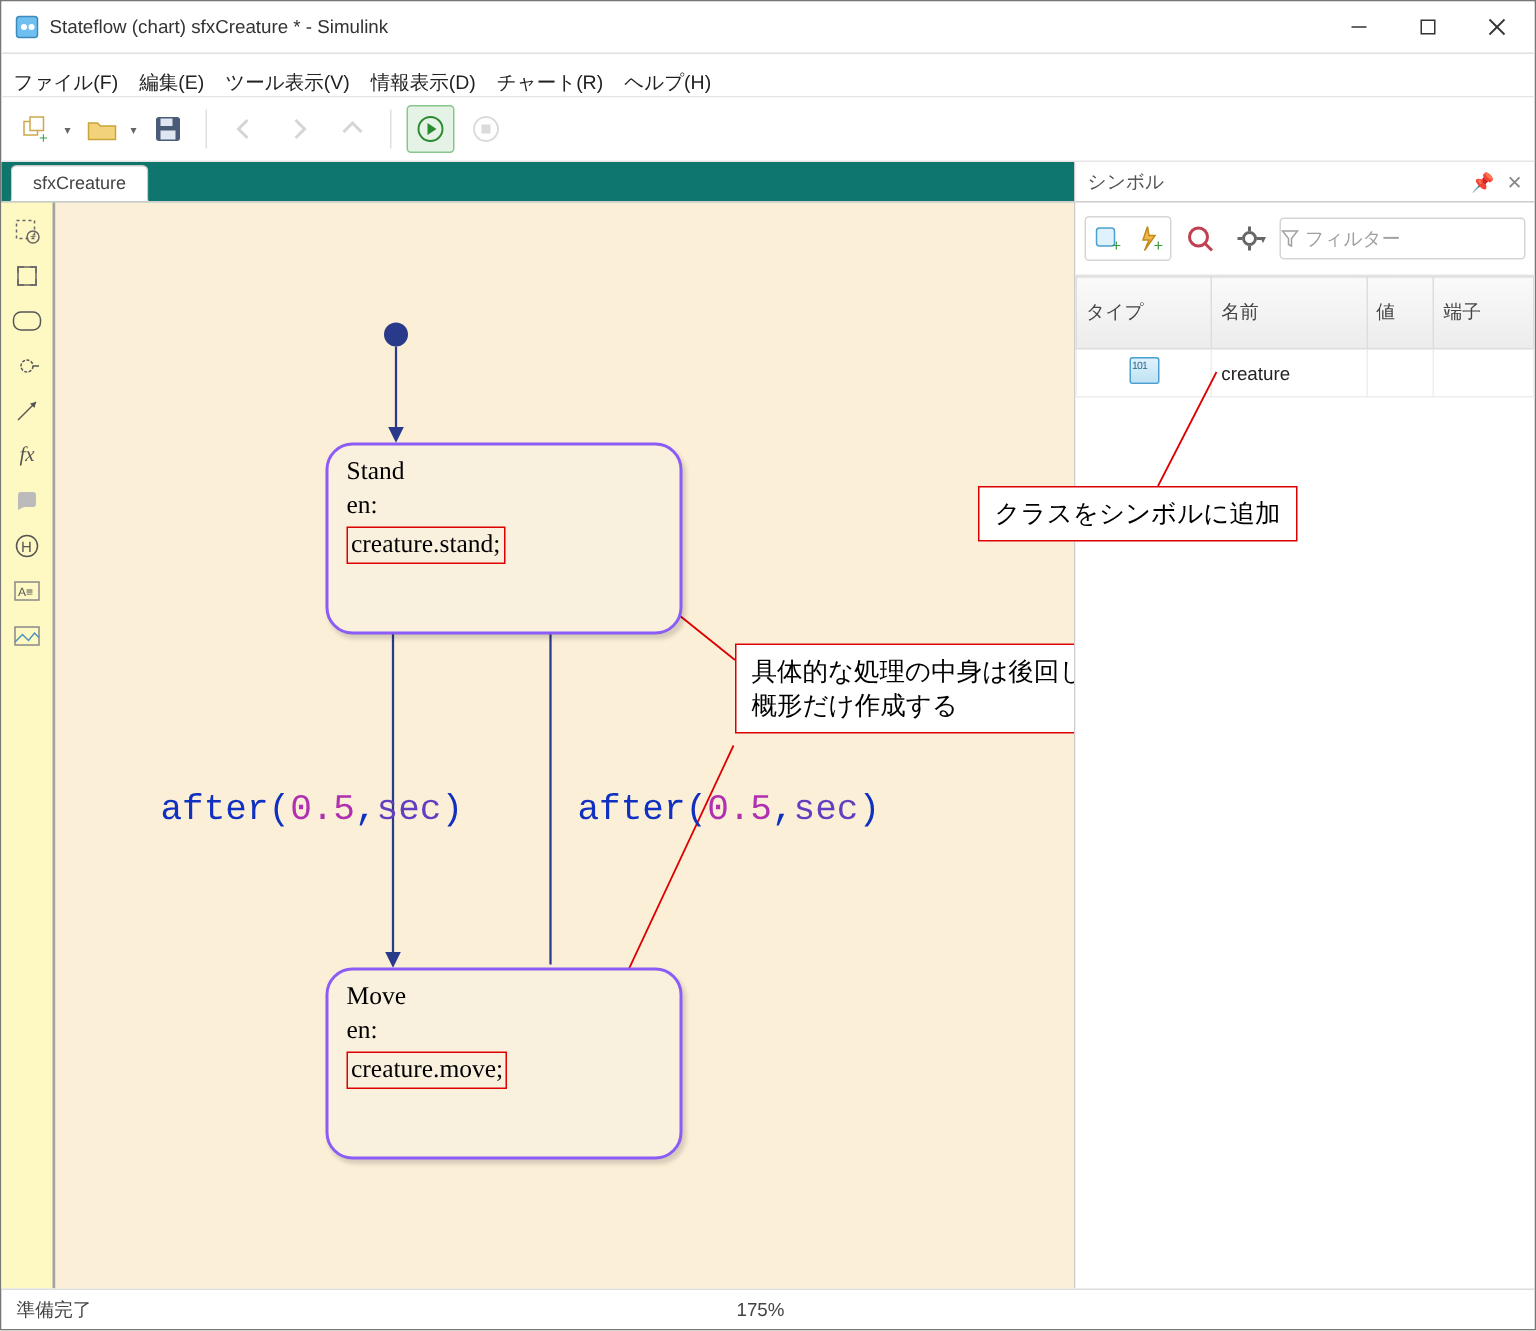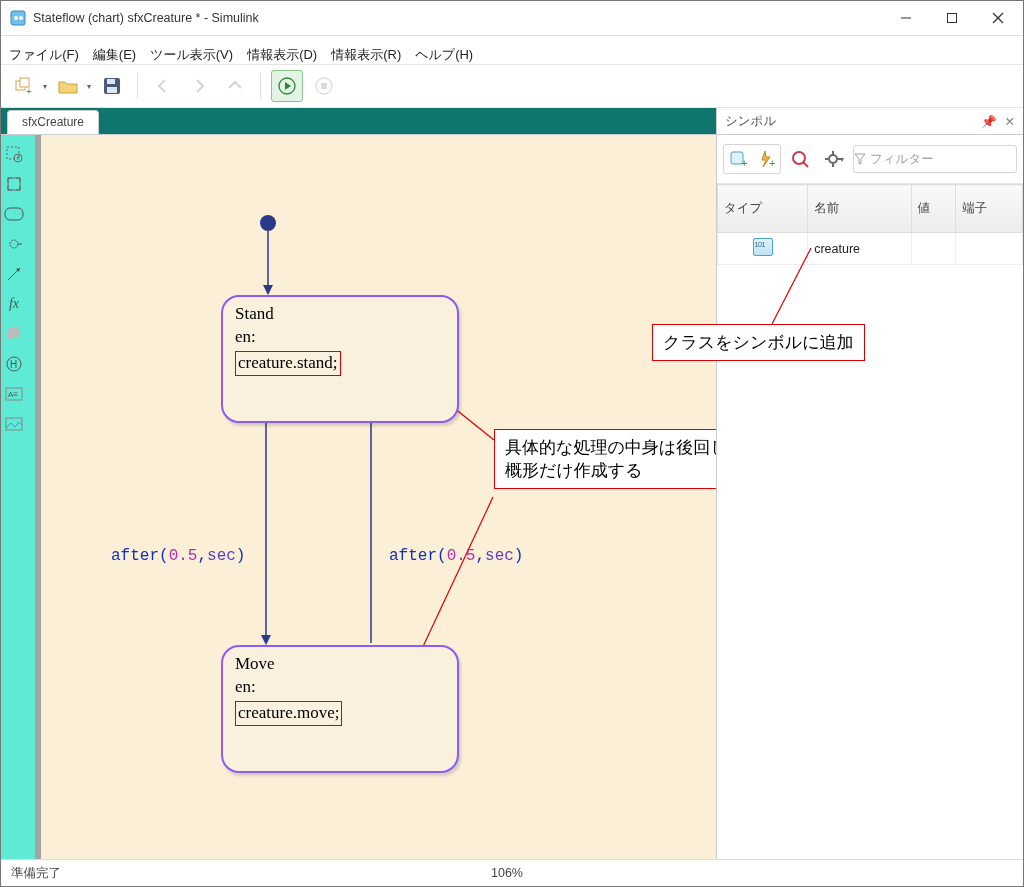--- a/index.html
+++ b/index.html
@@ -16,28 +16,28 @@
   .tool-btn.run { border:1px solid #88c68c; background:#e5f3e6; }
   .tool-btn.disabled svg { opacity:.35; }
   .tool-sep { width:1px; height:26px; background:#e0e0e0; margin:0 4px; }
   .drop-arrow { font-size:8px; color:#666; margin-left:-2px; align-self:center; }
 
   .body { flex:1; display:flex; min-height:0; }
   .left-pane { flex:1; display:flex; flex-direction:column; min-width:0; border-right:1px solid #ccc; background:#fff;}
   .tabbar { height:26px; display:flex; align-items:flex-end; background:#0f766e; border-bottom:1px solid #ccc; padding-left:6px; }
   .tab { padding:4px 14px; border:1px solid #ccc; border-bottom:1px solid #fff; background:#fff; border-radius:4px 4px 0 0; font-size:12px; color:#444; }
   .canvas-wrap { flex:1; display:flex; min-height:0; }
-  .palette { width:34px; border-right:6px solid #a3a3a3; background:#5eead4; display:flex; flex-direction:column; align-items:flex-start; gap:4px; padding-top:6px; }
+  .palette { width:34px; border-right:2px solid #a3a3a3; background:#fef9c3; display:flex; flex-direction:column; align-items:center; gap:4px; padding-top:6px; }
   .palette .p-btn { width:26px; height:26px; display:flex; align-items:center; justify-content:center; color:#555; font-size:13px; }
   .canvas { flex:1; position:relative; background:#fbefd8; overflow:hidden; }
 
   .state { position:absolute; width:210px; height:110px; background:#faf0de; border:2px solid #8b5cf6; border-radius:18px; box-shadow:2px 3px 3px rgba(0,0,0,.15); padding:6px 12px 8px 12px; font-family:Liberation Serif, serif; font-size:17px; line-height:1.35; color:#000;}
   .state .code-hl { border:1px solid #d00; padding:0 2px; display:inline-block; margin-top:2px; }
 
-  .trans-label { position:absolute; font-family:Consolas,"Courier New",monospace; font-size:16px; color:#1030c0; white-space:nowrap;margin-top:20px; }
+  .trans-label { position:absolute; font-family:Consolas,"Courier New",monospace; font-size:24px; color:#1030c0; white-space:nowrap; }
   .trans-label .num { color:#b030b0; }
   .trans-label .kw { color:#6040c0; }
 
   .annotation { position:absolute; border:1.5px solid #d00; background:#fff; padding:6px 10px; font-size:17px; color:#000; }
 
   .right-pane { width:306px; background:#fff; display:flex; flex-direction:column; }
   .panel-header { height:26px; display:flex; align-items:center; padding:0 8px; border-bottom:1px solid #ccc; color:#555; font-size:12.5px; justify-content:space-between;}
   .panel-header .icons { display:flex; gap:8px; color:#888; }
   .panel-toolbar { height:40px; display:flex; align-items:center; padding:4px 6px; gap:4px; border-bottom:1px solid #e5e5e5; }
   .ptb-btn { width:28px; height:28px; display:flex; align-items:center; justify-content:center; border:1px solid transparent; border-radius:3px;}
@@ -87,21 +87,21 @@
           </svg>
         </div>
     </div>
   </div>
 
   <div class="menubar">
     <span class="menu-item">ファイル(F)</span>
     <span class="menu-item">編集(E)</span>
     <span class="menu-item">ツール表示(V)</span>
     <span class="menu-item">情報表示(D)</span>
-    <span class="menu-item">情報表示(R)</span>
+    <span class="menu-item">チャート(R)</span>
     <span class="menu-item">ヘルプ(H)</span>
   </div>
 
   <div class="toolbar">
     <div class="tool-btn">
       <svg width="22" height="22" viewBox="0 0 22 22">
           <rect x="3" y="6" width="9" height="9" fill="#fff" stroke="#cfa74a"></rect>
           <rect x="7" y="3" width="9" height="9" fill="#fff" stroke="#cfa74a"></rect>
           <text x="13" y="20" font-size="10" fill="#39a84b">+</text>
         </svg>
@@ -339,16 +339,16 @@
         <div class="annotation" style="position:absolute; left:-65px; top:140px; white-space:nowrap;">
           <span>クラスをシンボルに追加</span>
         </div>
       </div>
     </div>
 
   </div>
 
   <div class="statusbar">
     <span>準備完了</span>
-    <span class="center">106%</span>
+    <span class="center">175%</span>
     <span style="width:60px;"></span>
   </div>
 </div>
 
 </body></html>

